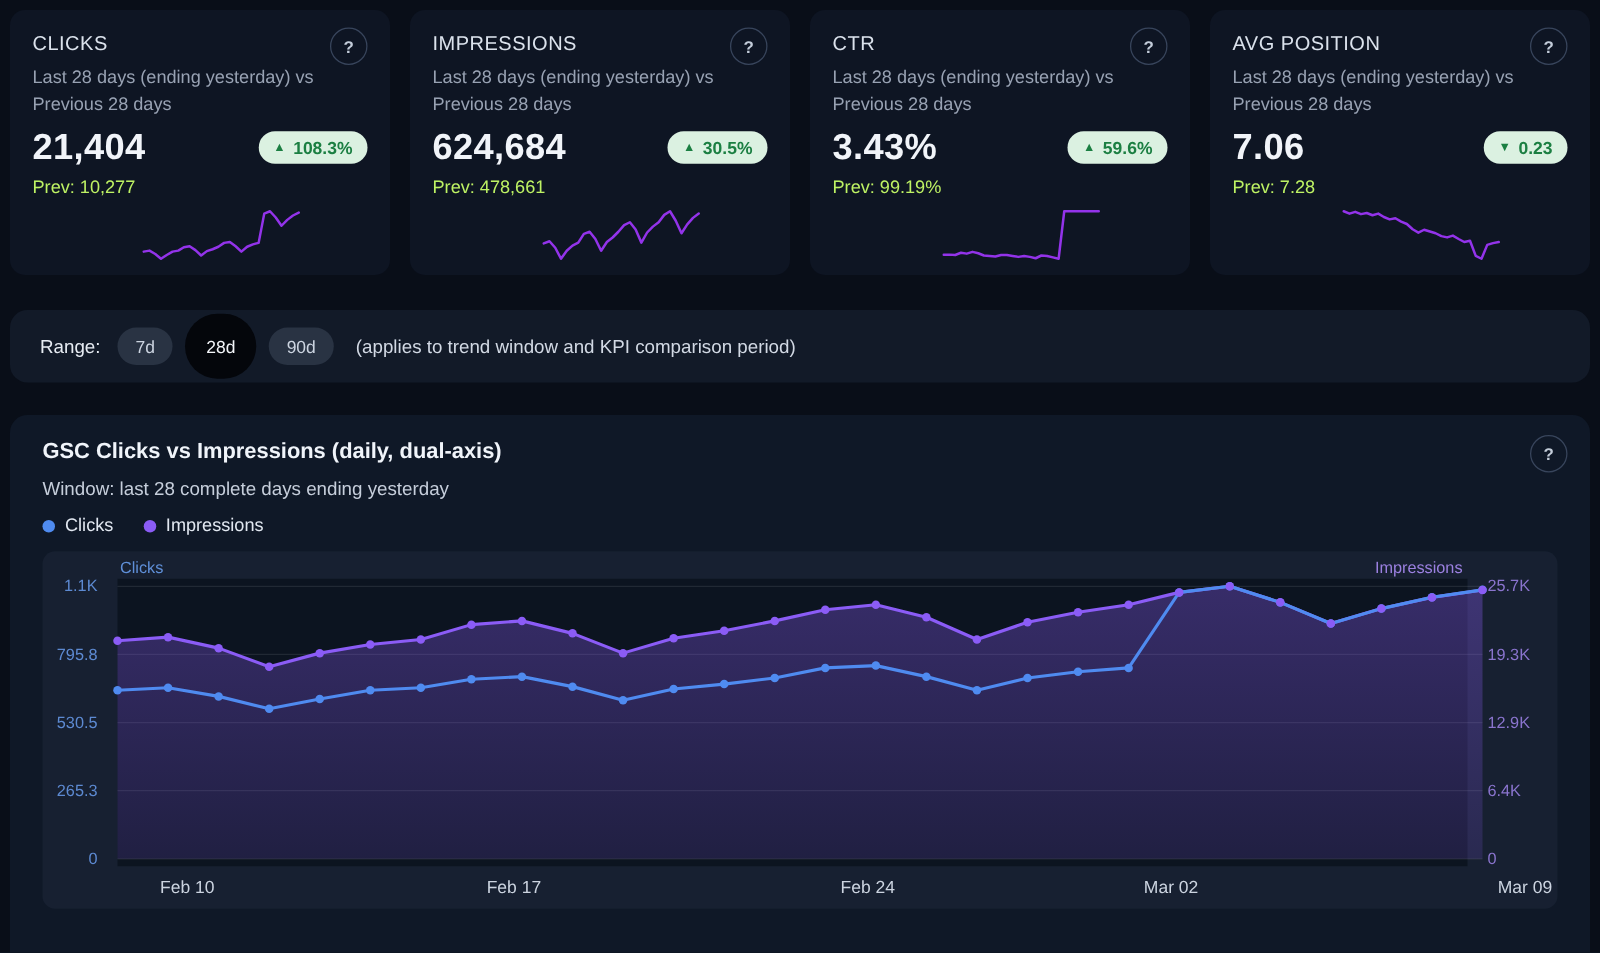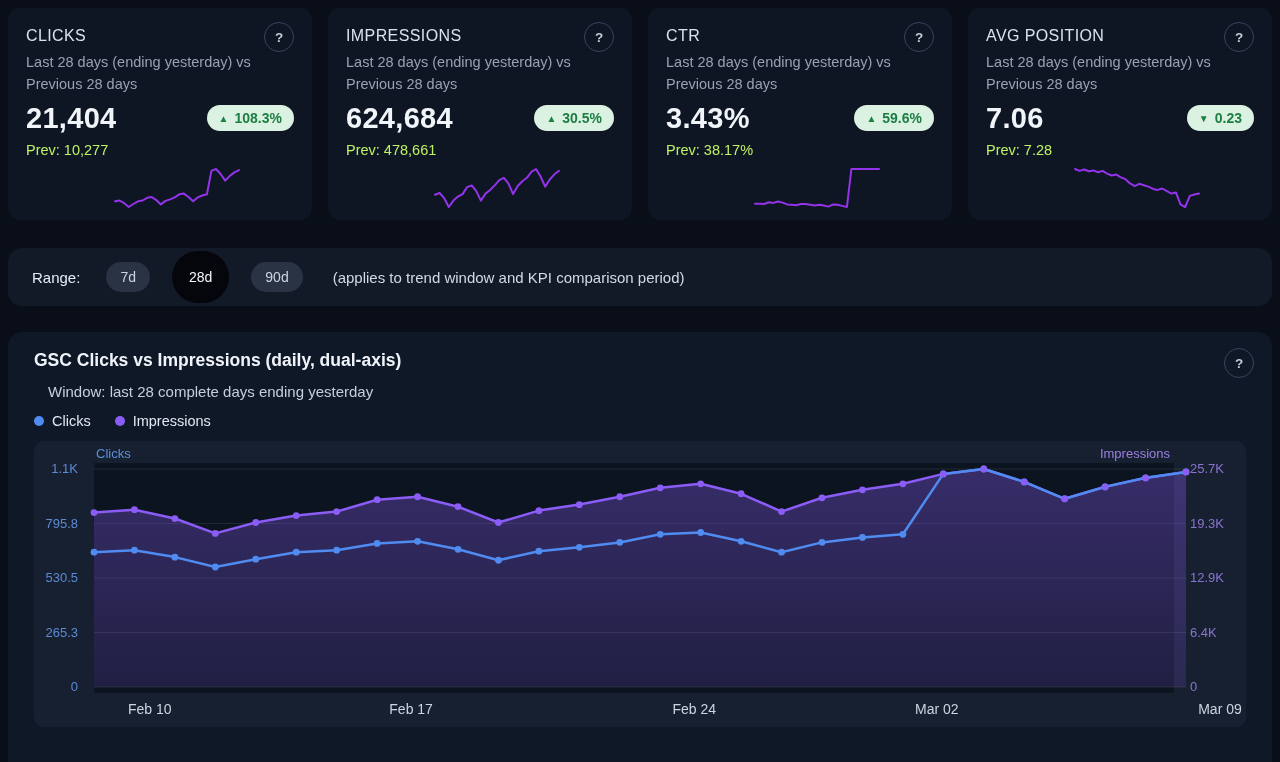--- a/index.html
+++ b/index.html
@@ -30,37 +30,37 @@
     background:#dbf1e1; color:#1b7f42; border-radius:999px;
     padding:5px 12px; font-size:14px; font-weight:600;
     display:flex; gap:6px; align-items:center;
   }
   .badge .arrow { font-size:10px; }
   .kpi-prev { font-size:14.5px; color:#bef264; margin-top:7px; }
   .spark { display:block; margin:8px 0 0 86px; }
   
   .range-bar {
     margin-top:28px; height:58px; background:#121a28; border-radius:14px;
-    display:flex; align-items:center; padding:0 24px; gap:22px;
+    display:flex; align-items:center; padding:0 24px; gap:10px;
   }
   .range-label { font-size:15px; color:#e7ecf3; margin-right:4px; }
   .pill {
     border:none; cursor:pointer; border-radius:999px; padding:7px 14px;
     font-size:14px; background:#293343; color:#ccd4e0;
     font-family:"Liberation Sans", sans-serif;
   }
   .pill.selected { background:#04060b; color:#f4f6fa; padding:18px 17px; }
   .range-note { font-size:15px; color:#d2d9e4; margin-left:8px; }
   
   .chart-card {
     margin-top:26px; height:468px; background:#0f1827; border-radius:14px;
     padding:18px 26px; position:relative;
   }
   .chart-title { font-size:17.5px; font-weight:700; color:#f0f4fa; }
-  .chart-sub { font-size:15px; color:#c6cedb; margin-top:12px;margin-left:14px; }
+  .chart-sub { font-size:15px; color:#c6cedb; margin-top:12px; }
   .legend { display:flex; gap:24px; margin-top:13px; align-items:center; }
   .legend-item { display:flex; gap:8px; align-items:center; font-size:14.5px; color:#e2e8f1; }
   .legend-dot { width:10px; height:10px; border-radius:50%; }
   .chart-help { position:absolute; top:16px; right:18px; }
   .chart-panel { margin-top:12px; background:#172031; border-radius:10px; position:relative; height:286px; }
   .axis-title-left  { position:absolute; left:62px;  top:5px; font-size:13px; color:#5f8fd8; }
   .axis-title-right { position:absolute; right:76px; top:5px; font-size:13px; color:#9b80e0; }
   .plot { position:absolute; left:60px; right:72px; top:22px; height:230px; background:#0c1420; }
   .plot svg { overflow:visible; display:block; }
   .ylab-left-wrap  { position:absolute; left:0;  width:52px; top:22px; height:230px; }
@@ -126,21 +126,21 @@
         </button>
     </div>
     <div class="kpi-sub">Last 28 days (ending yesterday) vs Previous 28 days</div>
     <div class="kpi-value-row">
       <div class="kpi-value">3.43%</div>
       <div class="badge">
         <span class="arrow">▲</span>
         <span>59.6%</span>
       </div>
     </div>
-    <div class="kpi-prev">Prev: 38.17%</div>
+    <div class="kpi-prev">Prev: 99.19%</div>
     <svg class="spark" width="130" height="44">
         <polyline points="3.0,37.7 7.6,37.7 12.2,38.0 16.8,36.2 21.4,36.9 26.0,35.5 30.6,36.6 35.1,38.4 39.7,38.8 44.3,39.2 48.9,38.0 53.5,38.0 58.1,38.8 62.7,39.5 67.3,38.8 71.9,39.5 76.5,40.6 81.1,38.4 85.7,38.8 90.3,39.9 94.9,41.0 99.4,3.0 104.0,3.0 108.6,3.0 113.2,3.0 117.8,3.0 122.4,3.0 127.0,3.0" fill="none" stroke="#9333ea" stroke-width="2" stroke-linejoin="round" stroke-linecap="round"></polyline>
       </svg>
   </div>
 
   <div class="kpi-card">
     <div class="kpi-head">
       <div class="kpi-title">AVG POSITION</div>
       <button class="help-btn">
           <span>?</span>

